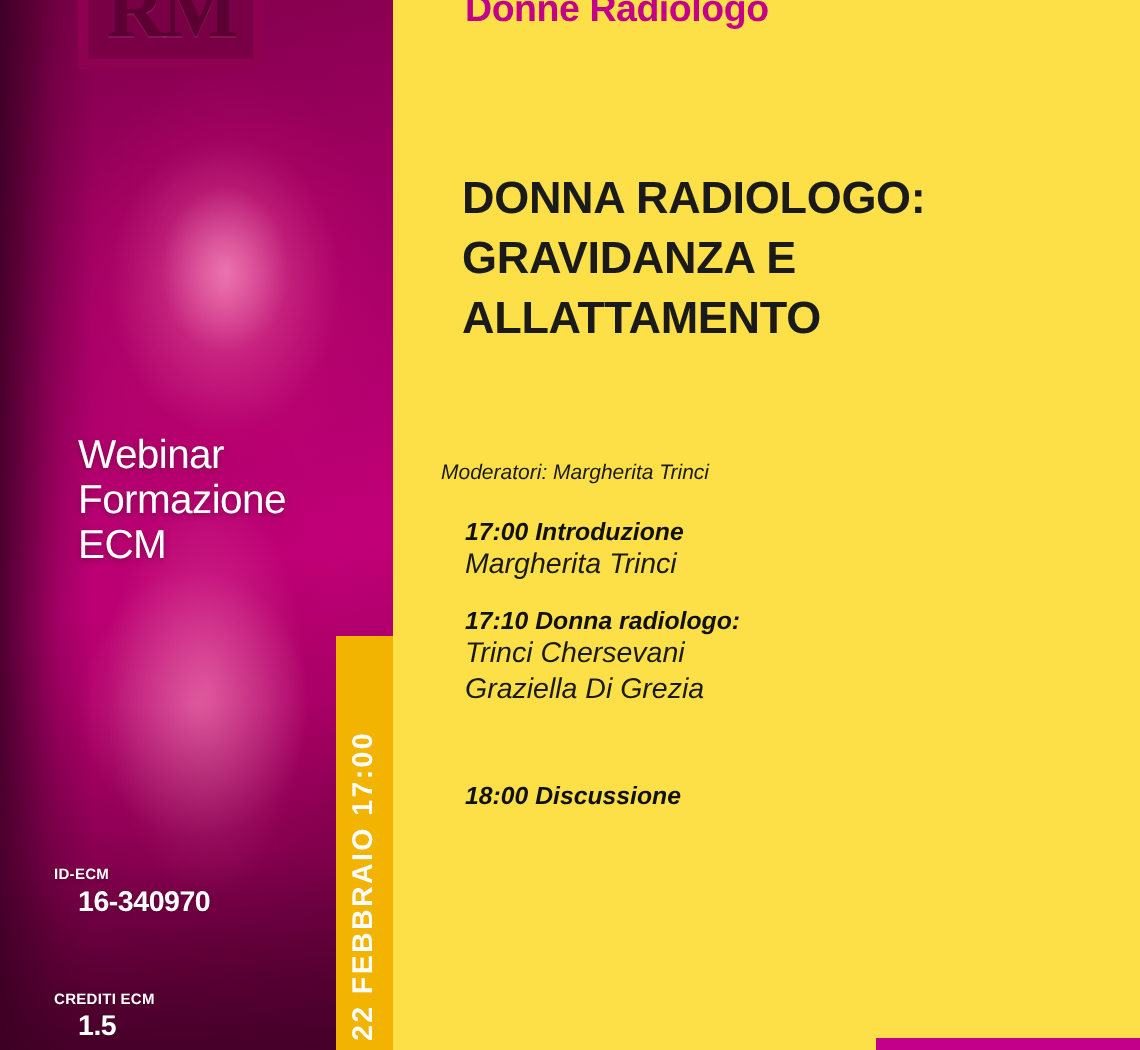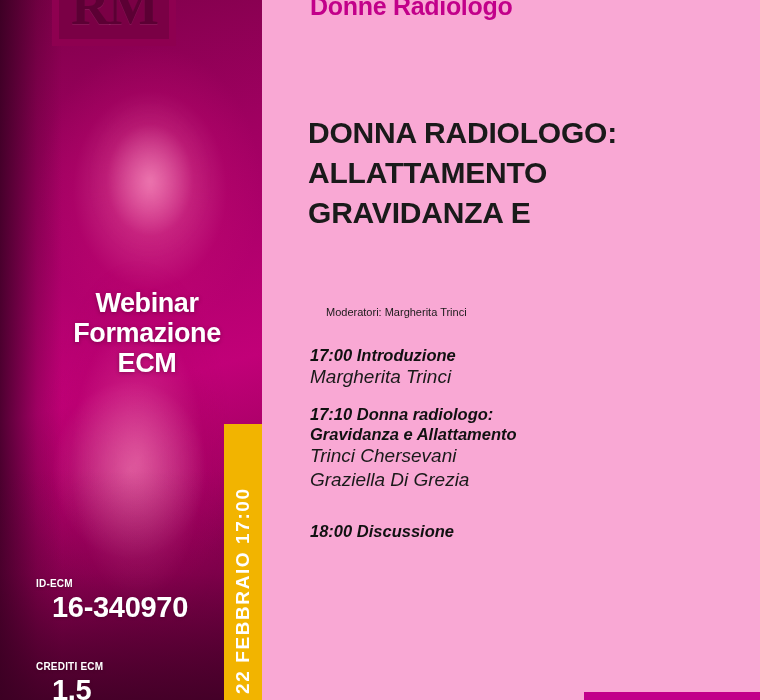--- a/index.html
+++ b/index.html
@@ -91,43 +91,42 @@
   }
 
   
   #webinar-block {
     position: absolute;
     left: 52px;
     top: 288px;
     width: 190px;
     color: #ffffff;
     font-size: 27px;
-    font-weight: bold;
+    font-weight: normal;
     line-height: 1.12;
     letter-spacing: -0.4px;
     text-shadow: 0 1px 4px rgba(60,0,35,0.45);
-    text-align: center;
   }
   #webinar-block div { white-space: nowrap; }
 
   
   .ecm-label {
     position: absolute;
     left: 36px;
     color: #ffffff;
     font-size: 10px;
     font-weight: bold;
     letter-spacing: 0.2px;
     text-shadow: 0 1px 3px rgba(60,0,35,0.5);
   }
   .ecm-value {
     position: absolute;
     left: 52px;
     color: #ffffff;
-    font-size: 29px;
+    font-size: 19px;
     font-weight: bold;
     letter-spacing: -0.3px;
     text-shadow: 0 1px 3px rgba(60,0,35,0.5);
   }
   #idecm-label { top: 578px; }
   #idecm-value { top: 591px; }
   #crediti-label { top: 661px; }
   #crediti-value { top: 674px; }
 
   
@@ -161,21 +160,21 @@
     white-space: nowrap;
   }
 
   
   #right-panel {
     position: absolute;
     left: 262px;
     top: 0;
     width: 498px;
     height: 700px;
-    background: #f9a8d4;
+    background: #fde047;
   }
   #kicker {
     position: absolute;
     left: 48px;
     top: -8px;
     color: #c2008a;
     font-size: 25px;
     font-weight: bold;
     letter-spacing: -0.3px;
     white-space: nowrap;
@@ -188,23 +187,24 @@
     color: #1a1a1a;
     font-size: 30px;
     font-weight: bold;
     line-height: 1.33;
     letter-spacing: -0.2px;
   }
   #main-title div { white-space: nowrap; }
 
   #moderators {
     position: absolute;
-    left: 64px;
+    left: 32px;
     top: 306px;
-    font-size: 11px;
+    font-size: 14px;
+    font-style: italic;
     color: #1a1a1a;
   }
 
   .agenda-item { position: absolute; left: 48px; width: 420px; }
   .agenda-head {
     font-size: 16.5px;
     font-weight: bold;
     color: #111111;
     line-height: 1.22;
   }
@@ -256,37 +256,36 @@
 
 <div id="date-bar">
   <div id="date-bar-text">22 FEBBRAIO 17:00</div>
 </div>
 
 <div id="right-panel">
   <div id="kicker">Donne Radiologo</div>
 
   <div id="main-title">
     <div>DONNA RADIOLOGO:</div>
+    <div>GRAVIDANZA E</div>
     <div>ALLATTAMENTO</div>
-    <div>GRAVIDANZA E</div>
   </div>
 
   <div id="moderators">Moderatori: Margherita Trinci</div>
 
   <div id="agenda-0" class="agenda-item">
     <div class="agenda-head">
       <div>17:00 Introduzione</div>
     </div>
     <div class="agenda-speaker">Margherita Trinci</div>
   </div>
 
   <div id="agenda-1" class="agenda-item">
     <div class="agenda-head">
       <div>17:10 Donna radiologo:</div>
-      <div>Gravidanza e Allattamento</div>
     </div>
     <div class="agenda-speaker">Trinci Chersevani</div>
     <div class="agenda-speaker">Graziella Di Grezia</div>
   </div>
 
   <div id="agenda-2" class="agenda-item">
     <div class="agenda-head">
       <div>18:00 Discussione</div>
     </div>
   </div>

